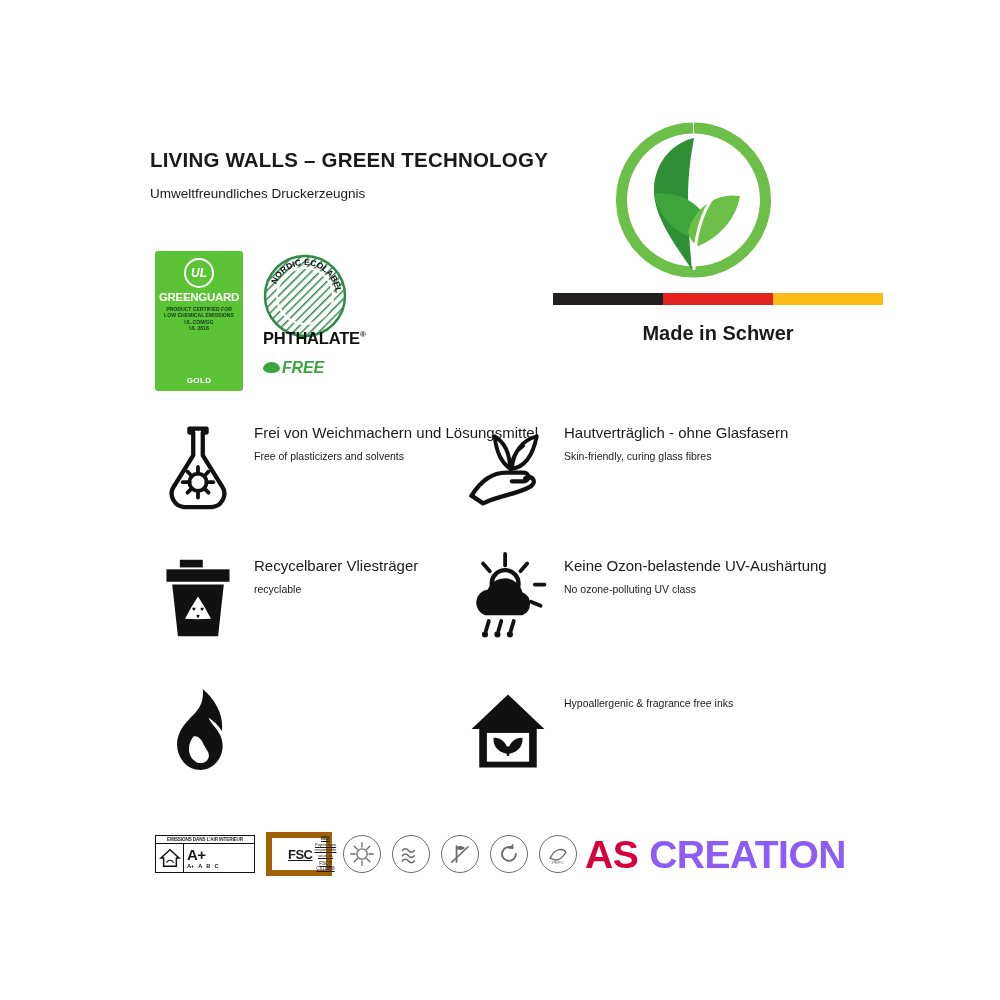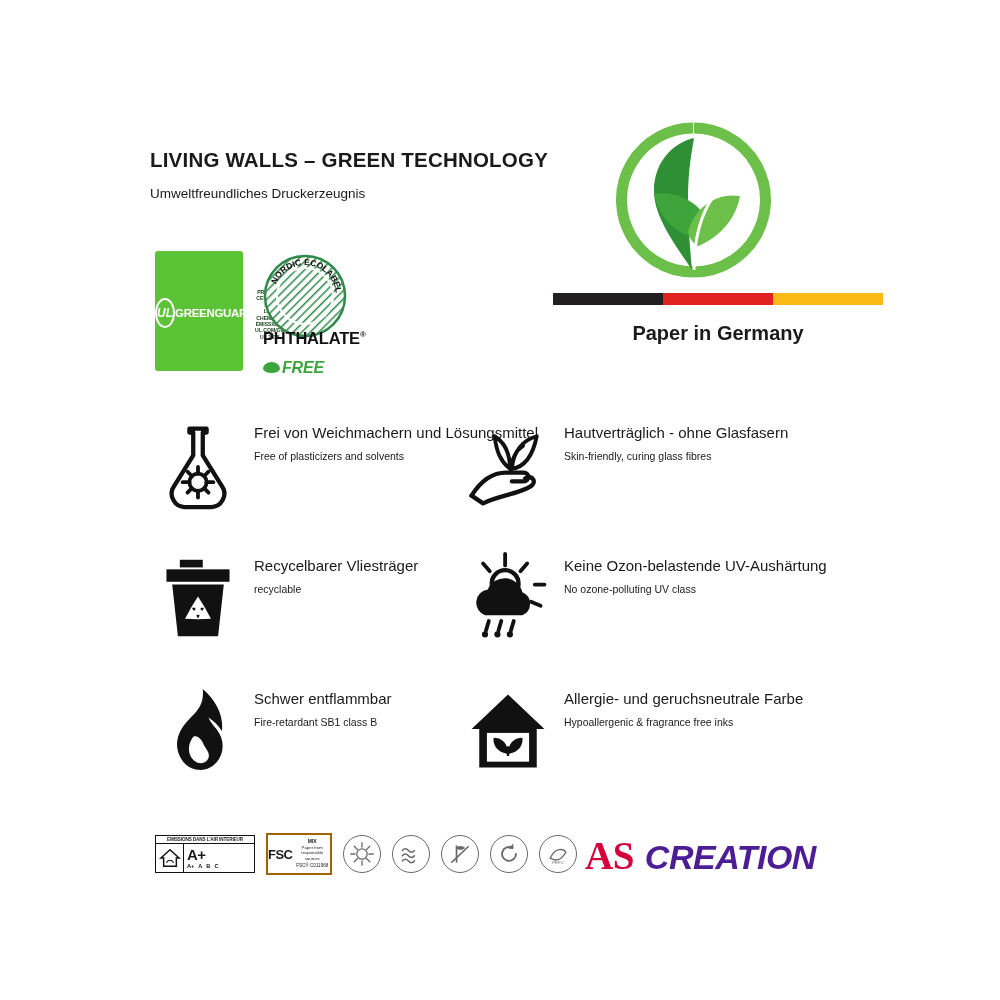--- a/index.html
+++ b/index.html
@@ -38,25 +38,25 @@
     color: #1a1a1a;
     white-space: nowrap;
   }
 
   
   .greenguard {
     position: absolute;
     left: 155px;
     top: 251px;
     width: 88px;
-    height: 120px;
+    height: 140px;
     background: #5cc236;
     border-radius: 3px;
     display: flex;
-    flex-direction: row;
+    flex-direction: column;
     align-items: center;
     padding-top: 7px;
   }
   .gg-ul {
     width: 30px;
     height: 30px;
     border-radius: 50%;
     border: 2px solid #ffffff;
     display: flex;
     align-items: center;
@@ -249,26 +249,27 @@
     display: flex;
     gap: 4px;
     font-size: 5.6px;
     font-weight: bold;
     color: #111;
     margin-top: 1px;
   }
   .fsc {
     width: 66px;
     height: 42px;
-    border: 2px solid #a16207;
-    display: flex;
-    align-items: center;
-    padding: 0;
+    border: 6px solid #a16207;
+    display: flex;
+    align-items: center;
+    padding: 16px;
     gap: 2px;
     background: #fff;
+    text-decoration: underline;
   }
   .fsc-mark {
     font-size: 13px;
     font-weight: bold;
     letter-spacing: -0.5px;
   }
   .fsc-right {
     flex: 1;
     font-size: 4.3px;
     line-height: 5.6px;
@@ -294,28 +295,26 @@
     top: 833px;
     display: flex;
     align-items: baseline;
     gap: 11px;
   }
   .as-as {
     font-size: 39px;
     font-weight: bold;
     color: #d6003c;
     letter-spacing: -0.5px;
-    font-family: Liberation Serif, serif;
   }
   .as-creation {
-    font-size: 34px;
-    font-weight: bold;
-    color: #4c1d95;
+    font-size: 39px;
+    font-weight: bold;
+    color: #8b5cf6;
     letter-spacing: -0.5px;
-    font-style: italic;
   }
 </style>
 </head>
 <body>
 
 <div class="page">
 
   <div class="header-title">LIVING WALLS – GREEN TECHNOLOGY</div>
   <div class="header-sub">Umweltfreundliches Druckerzeugnis</div>
 
@@ -361,21 +360,21 @@
       <path d="M80 8 A72 72 0 1 1 79 8" fill="none" stroke="#6cc04a" stroke-width="11"></path>
       <path d="M78 150 C 58 120 40 96 40 70 C 40 42 60 22 80 18 C 76 44 70 66 78 150 Z" fill="#2f8f35"></path>
       <path d="M80 118 C 60 112 44 96 40 74 C 62 70 86 82 96 104 C 90 112 86 116 80 118 Z" fill="#3ea53c"></path>
       <path d="M84 126 C 104 118 122 100 126 76 C 102 72 80 88 74 112 C 76 120 80 124 84 126 Z" fill="#6cc04a"></path>
       <path d="M80 150 C 80 120 86 92 104 70" fill="none" stroke="#ffffff" stroke-width="3"></path>
     </svg>
   </div>
   <div class="flag flag-black"></div>
   <div class="flag flag-red"></div>
   <div class="flag flag-gold"></div>
-  <div class="mig-text">Paper in Germany</div>
+  <div class="mig-text">Made in Schwer</div>
 
   <div class="feature" style="left:150px; top:415px; width:420px; height:110px;">
     <div class="icon">
       <svg viewBox="0 0 90 96" width="86" height="92">
         <path d="M36 10 h18 v4 h-4 v24 l20 32 a14 14 0 0 1 -12 22 h-26 a14 14 0 0 1 -12 -22 l20 -32 v-24 h-4 z" fill="none" stroke="#111" stroke-width="4.5" stroke-linejoin="round"></path>
         <g transform="translate(45,66)">
           <circle r="9" fill="none" stroke="#111" stroke-width="4"></circle>
           <g stroke="#111" stroke-width="4" stroke-linecap="round">
             <line x1="0" y1="-16" x2="0" y2="-9"></line>
             <line x1="0" y1="9" x2="0" y2="16"></line>
@@ -460,40 +459,35 @@
     </div>
   </div>
 
   <div class="feature" style="left:150px; top:681px; width:420px; height:110px;">
     <div class="icon">
       <svg viewBox="0 0 90 96" width="86" height="92">
         <path d="M50 4 C 52 24 40 30 32 40 C 22 52 20 66 28 78 C 34 88 48 92 58 86 C 70 79 74 64 68 52 C 64 44 58 40 56 34 C 62 38 66 42 70 48 C 72 32 64 16 50 4 Z" fill="#111"></path>
         <path d="M40 54 C 34 62 34 72 40 78 C 46 84 54 82 56 76 C 58 70 52 66 50 60 C 48 56 44 52 40 54 Z" fill="#ffffff"></path>
       </svg>
     </div>
-    <div class="txt">
-      <div class="t-de">Schwer entflammbar</div>
-      <div class="t-en">Fire-retardant SB1 class B</div>
-    </div>
   </div>
 
   <div class="feature" style="left:460px; top:681px; width:420px; height:110px;">
     <div class="icon">
       <svg viewBox="0 0 100 96" width="96" height="92">
         <path d="M12 46 L50 10 L88 46 L80 46 L80 86 L20 86 L20 46 Z" fill="#111"></path>
         <rect x="28" y="50" width="44" height="30" fill="#ffffff"></rect>
         <g transform="translate(50,64)">
           <path d="M0 8 C -12 6 -16 -2 -15 -9 C -6 -9 0 -3 0 8 Z" fill="#111"></path>
           <path d="M0 8 C 12 6 16 -2 15 -9 C 6 -9 0 -3 0 8 Z" fill="#111"></path>
           <line x1="0" y1="10" x2="0" y2="0" stroke="#111" stroke-width="2.6"></line>
         </g>
       </svg>
     </div>
     <div class="txt">
-      <div class="t-de">Allergie- und geruchsneutrale Farbe</div>
       <div class="t-en">Hypoallergenic &amp; fragrance free inks</div>
     </div>
   </div>
 
   <div class="cert-strip">
 
     <div class="emis">
       <div class="emis-top">EMISSIONS DANS L'AIR INTERIEUR</div>
       <div class="emis-body">
         <div class="emis-house">

